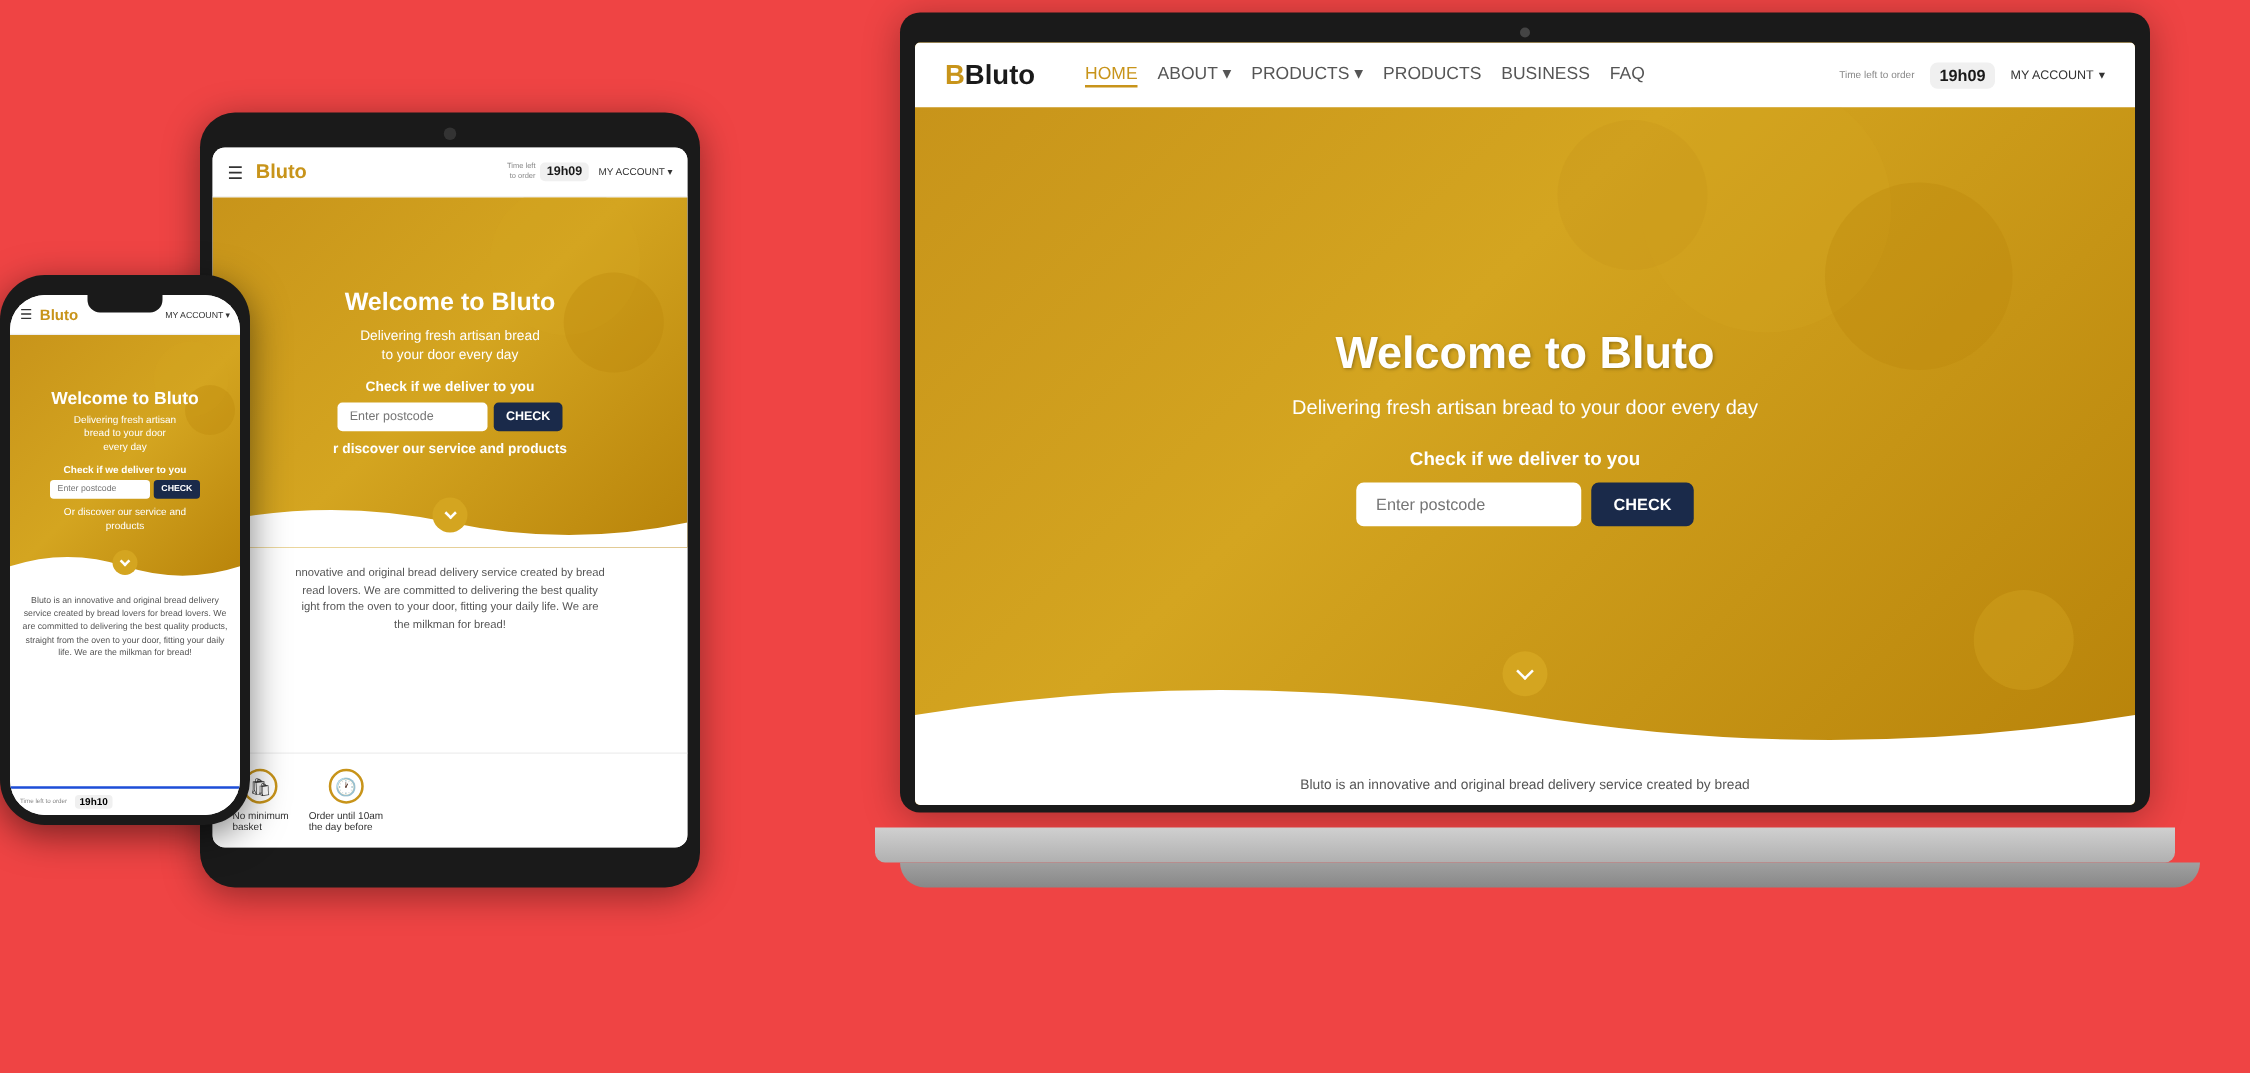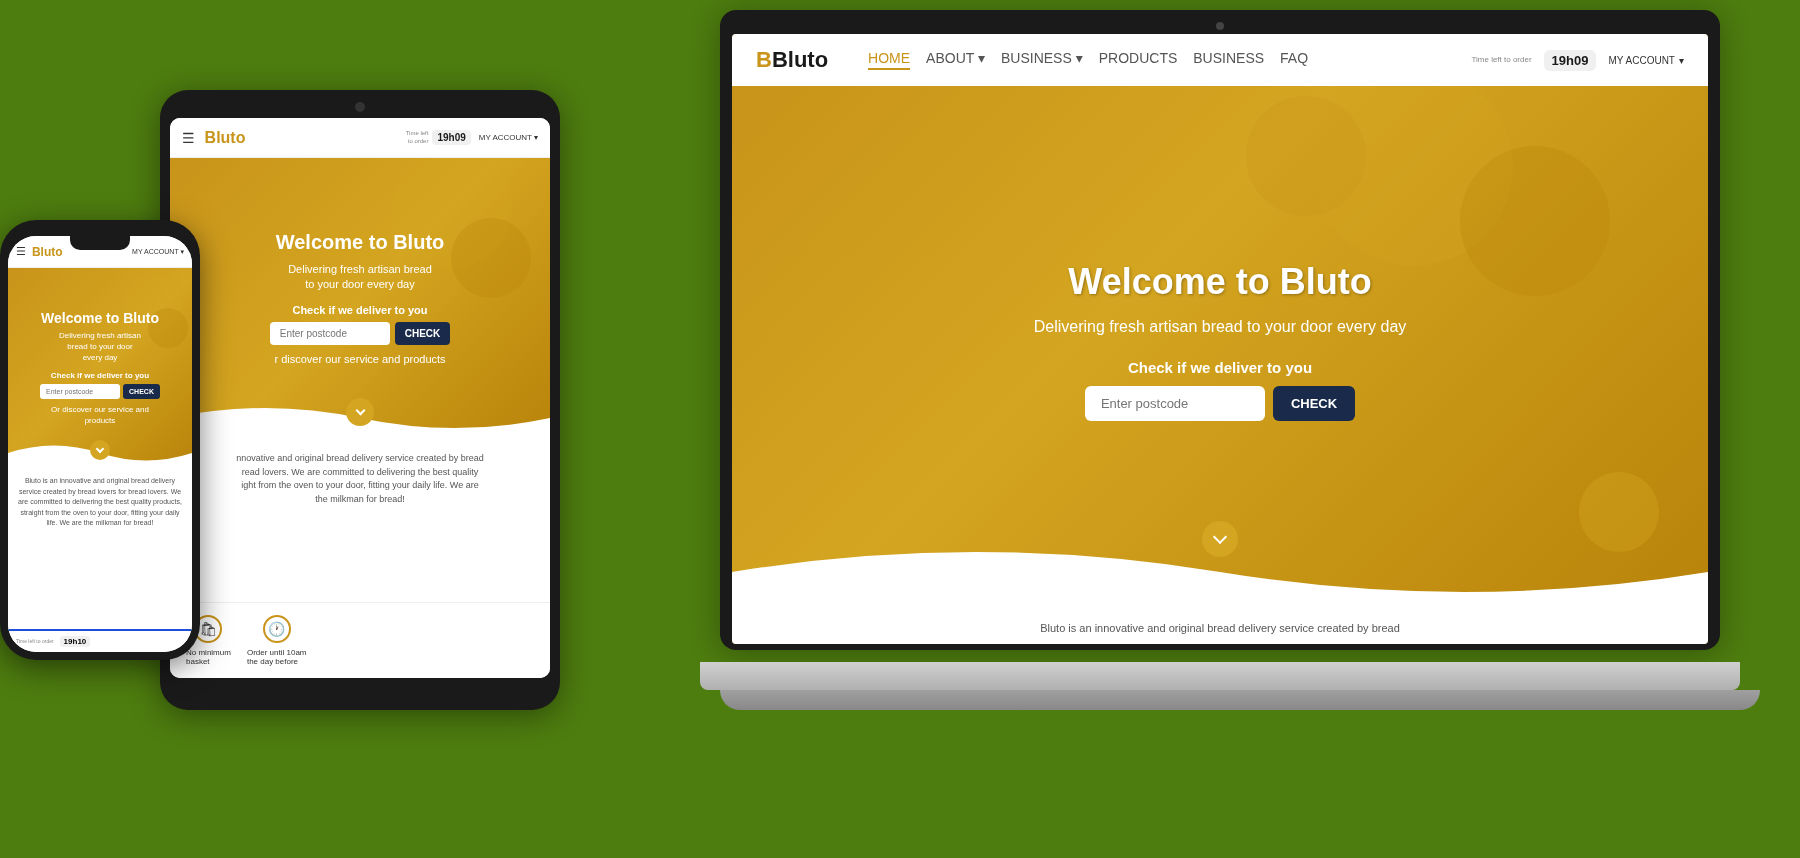--- a/index.html
+++ b/index.html
@@ -12,21 +12,21 @@
       display: flex;
       align-items: center;
       justify-content: center;
       background: white;
     }
 
     .scene {
       position: relative;
       width: 1800px;
       height: 858px;
-      background: #4d7c0f;
+      background: #ef4444;
     }
 
     
     .laptop {
       position: absolute;
       right: 60px;
       top: 10px;
       width: 1020px;
       height: 720px;
     }
@@ -429,21 +429,21 @@
       border: none;
       border-radius: 4px;
       padding: 6px 10px;
       font-size: 10px;
       font-weight: bold;
       cursor: pointer;
     }
 
     .tablet-discover {
       font-size: 11px;
-      font-weight: normal;
+      font-weight: bold;
       color: white;
       text-align: center;
     }
 
     .tablet-scroll-btn {
       position: absolute;
       bottom: 12px;
       left: 50%;
       transform: translateX(-50%);
       z-index: 3;
@@ -743,21 +743,21 @@
       <div class="laptop-screen">
         <div class="laptop-site">
 
           <div class="laptop-nav">
             <div class="laptop-logo">
               <span style="color:#c8941a">B</span><span>Bluto</span>
             </div>
             <div class="laptop-nav-links">
               <a class="laptop-nav-link active">HOME</a>
               <a class="laptop-nav-link">ABOUT ▾</a>
-              <a class="laptop-nav-link">BUSINESS ▾</a>
+              <a class="laptop-nav-link">PRODUCTS ▾</a>
               <a class="laptop-nav-link">PRODUCTS</a>
               <a class="laptop-nav-link">BUSINESS</a>
               <a class="laptop-nav-link">FAQ</a>
             </div>
             <div class="laptop-nav-right">
               <div class="laptop-time-label">Time left
 to order</div>
               <div class="laptop-time-badge">19h09</div>
               <div class="laptop-account">
                 <span>MY ACCOUNT</span>

